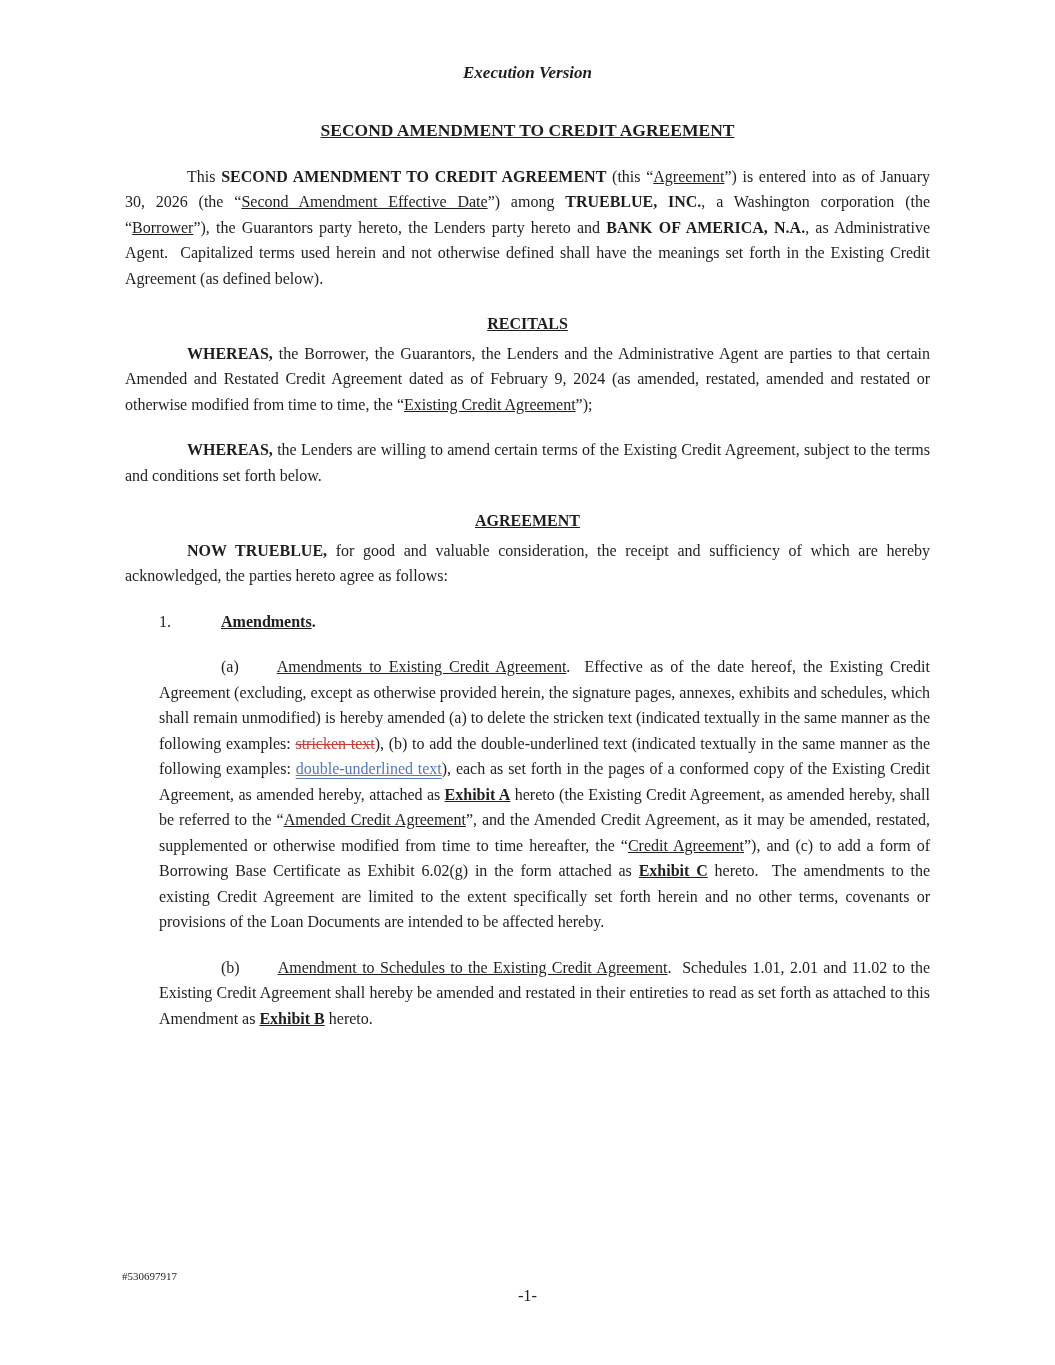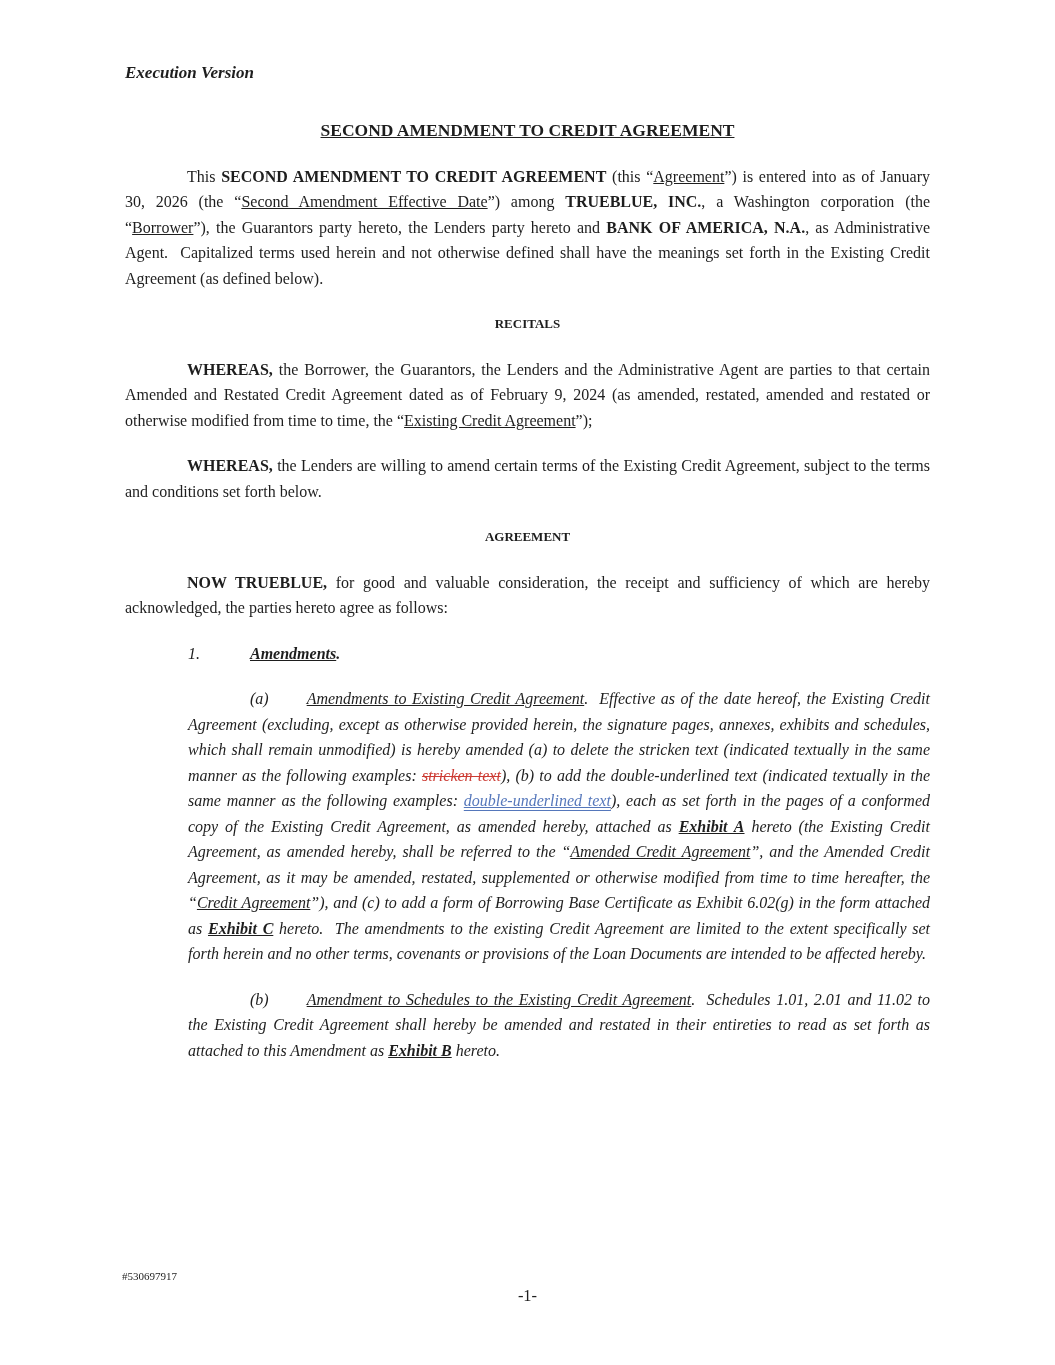--- a/index.html
+++ b/index.html
@@ -10,50 +10,51 @@
     color: #1e1e1e;
     overflow: hidden;
   }
   .page {
     position: relative;
     width: 1055px; height: 1365px;
     padding: 60px 125px 0 125px;
     background: #ffffff;
   }
   .header-right {
-    text-align: left;
+    text-align: center;
     font-weight: bold;
     font-style: italic;
     font-size: 17px;
     line-height: 25px;
     margin-bottom: 33px;
   }
   .title {
     text-align: center;
     font-weight: bold;
     text-decoration: underline;
     font-size: 17.5px;
     line-height: 25.5px;
     margin-bottom: 20px;
   }
   .heading {
     text-align: center;
     font-weight: bold;
-    font-size: 13px;
+    text-decoration: underline;
+    font-size: 16px;
     line-height: 25.5px;
-    margin: 20px 0;
+    margin: 4px 0;
   }
   .para {
     font-size: 16px;
     line-height: 25.5px;
     text-align: justify;
     margin-bottom: 20px;
   }
   .indent { text-indent: 62px; }
-  .sub { margin-left: 63px; font-style: italic; }
+  .sub { margin-left: 34px; }
   .no-justify { text-align: left; }
   .footer-id {
     position: absolute;
     left: 122px; top: 1266px;
     font-size: 11px;
     line-height: 20px;
   }
   .footer-page {
     position: absolute;
     left: 0; top: 1286px;

